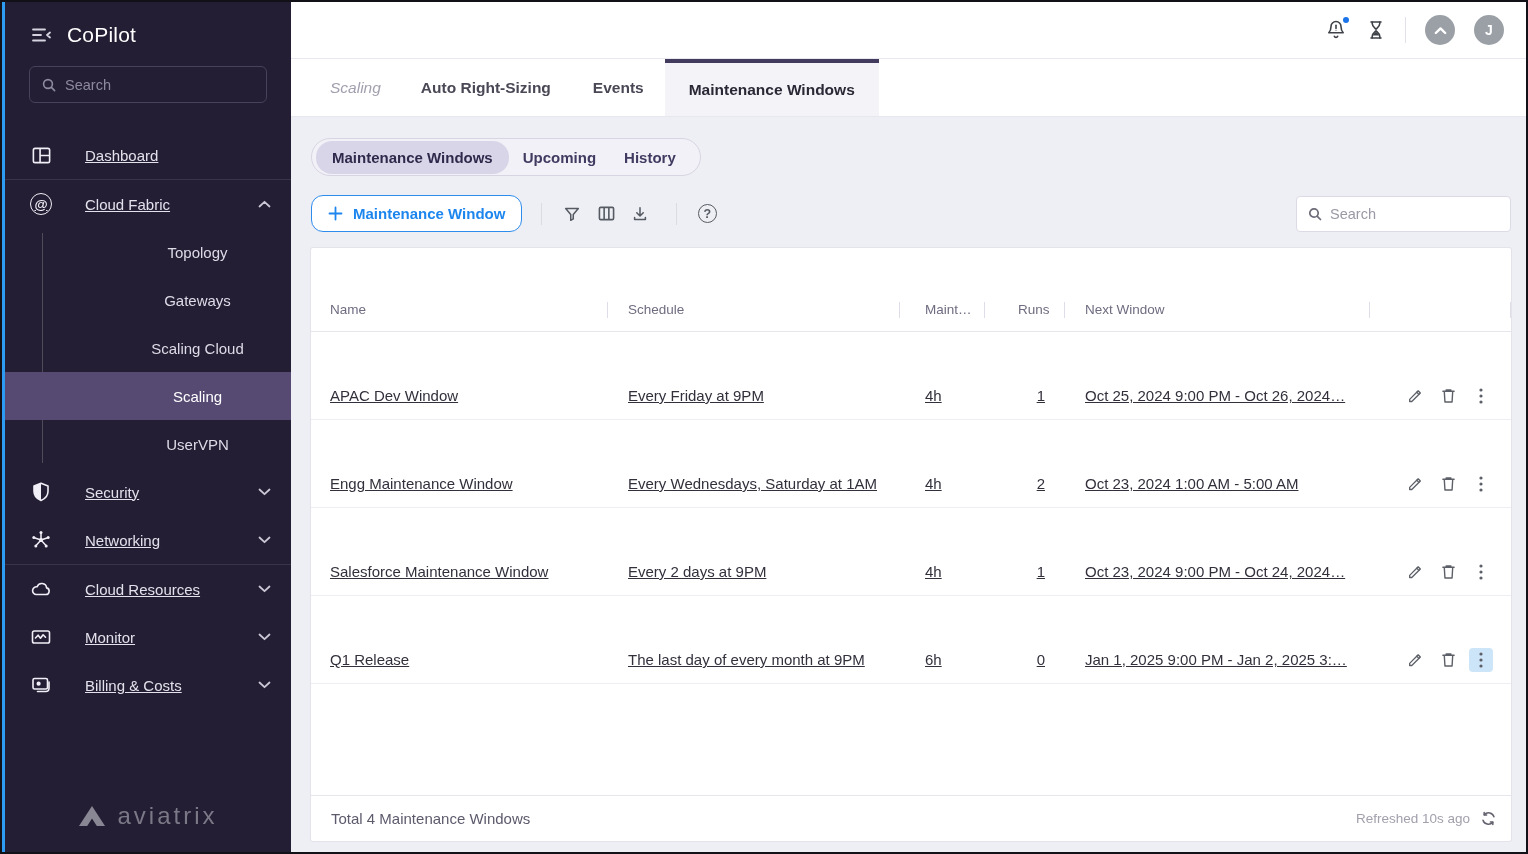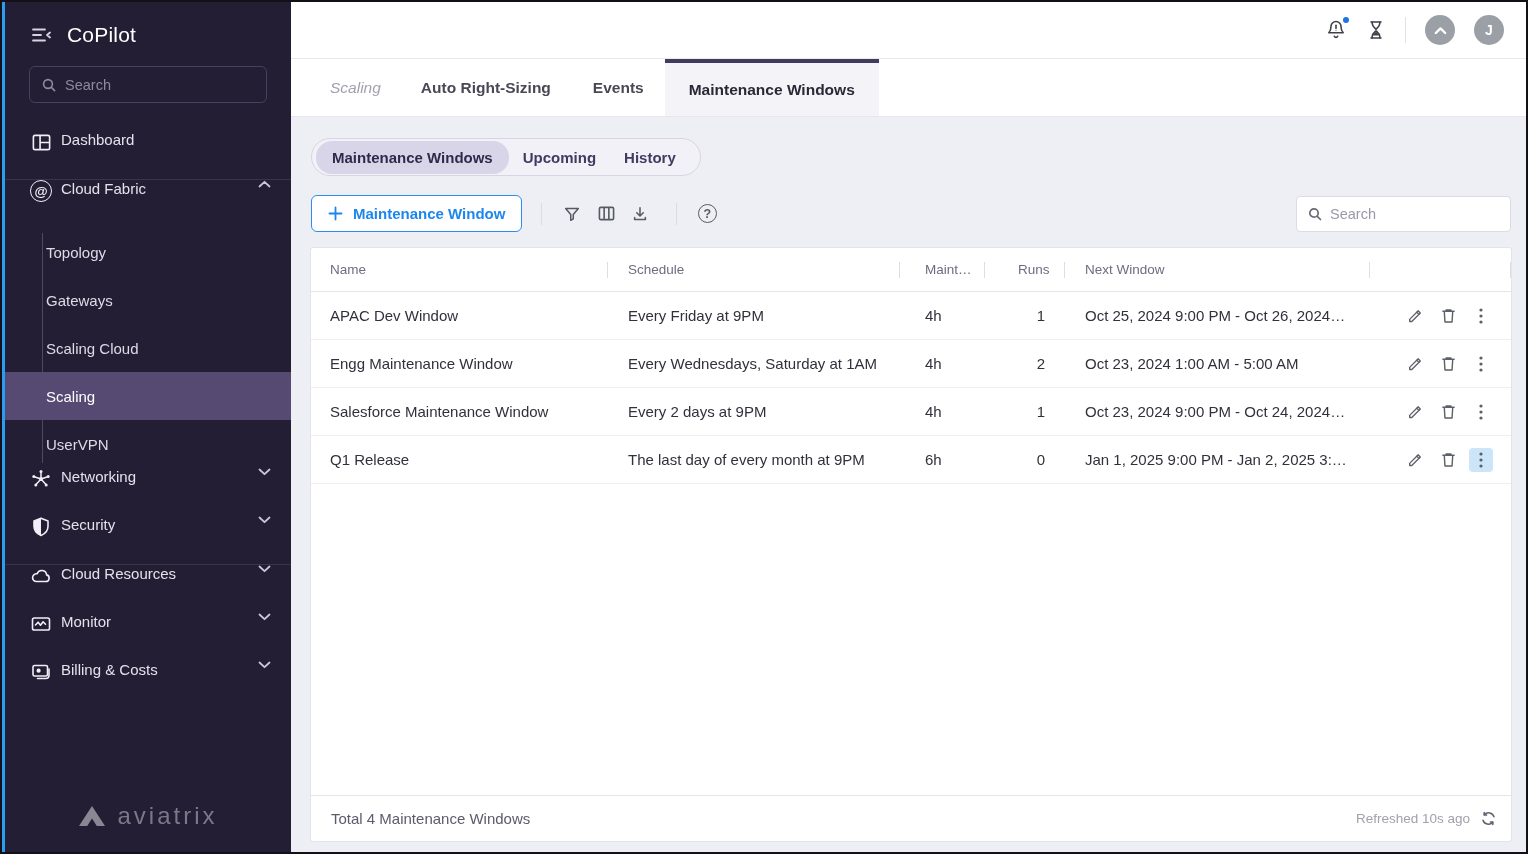--- a/index.html
+++ b/index.html
@@ -12,31 +12,31 @@
   .sidebar { width:286px; flex:none; background:#231e33; color:#e6e4ef;
              display:flex; flex-direction:column; overflow:hidden; }
   .sb-header { display:flex; align-items:center; gap:15px; padding:21px 24px 13px 26px; }
   .sb-title { font-size:21px; color:#ffffff; font-weight:400; letter-spacing:.2px; }
   .sb-search { margin:6px 24px 12px 24px; height:37px; border:1px solid #47425c; border-radius:6px;
                display:flex; align-items:center; gap:9px; padding:0 12px; color:#8d8aa0; }
   .sb-search input { background:transparent; border:none; outline:none; color:#cfccdd;
                      font-size:14.5px; width:100%; font-family:inherit; }
   .sb-search input::placeholder { color:#8d8aa0; }
   .nav { margin-top:16px; display:flex; flex-direction:column; }
-  .nav-item { height:48px; display:flex; align-items:flex-start; gap:9px;
-              padding:0 20px 0 25px; font-size:15px; color:#e3e1ec; cursor:pointer; }
+  .nav-item { height:48px; display:flex; align-items:center; gap:33px;
+              padding:0 20px 0 25px; font-size:15px; color:#e3e1ec; cursor:pointer;text-decoration:underline; }
   .nav-item .chev { margin-left:auto; color:#cac7d6; }
   .nav-item .ic { width:22px; height:22px; flex:none; display:flex; align-items:center;
                   justify-content:center; color:#f0eef6; }
   .nav-divider { height:1px; background:rgba(255,255,255,.10); }
   .subwrap { position:relative; }
   .subwrap::before { content:''; position:absolute; left:37px; top:5px; bottom:5px;
                      width:1px; background:rgba(255,255,255,.20); }
-  .nav-child { height:48px; display:flex; align-items:center; padding-left:41px;
-               font-size:15px; color:#dedbe8; cursor:pointer; position:relative; }
+  .nav-child { height:48px; display:flex; align-items:center; padding-left:99px;
+               font-size:15px; color:#dedbe8; cursor:pointer; position:relative;justify-content:center; }
   .nav-child.selected { background:#564a73; color:#ffffff; }
   .sb-spacer { flex:1; }
   .sb-logo { display:flex; align-items:center; justify-content:center; gap:11px;
              padding-bottom:22px; color:#7b7887; }
   .sb-logo .logotext { font-size:24px; letter-spacing:3px; color:#7b7887; font-weight:400; }
   .icon-at { width:22px; height:22px; border:1.7px solid #f0eef6; border-radius:50%;
              display:flex; align-items:center; justify-content:center; font-size:13.5px;
              font-weight:700; color:#f0eef6; }
 
   
@@ -60,50 +60,50 @@
                 padding:0 24px; font-weight:700; }
 
   .content { flex:1; display:flex; flex-direction:column; min-height:0;
              padding:21px 15px 0 20px; }
   .segctl { align-self:flex-start; height:38px; border:1px solid #d8d5e2; border-radius:19px;
             background:#f2f1f7; display:flex; align-items:center; padding:0 10px 0 4px; }
   .seg { padding:8px 14px; font-size:15px; font-weight:700; color:#413b61; cursor:pointer; }
   .seg.active { background:#d9d5e9; border-radius:16px; padding:8px 16px; color:#2f2a4b; }
 
   .toolbar { margin-top:19px; display:flex; align-items:center; flex:none; }
-  .add-btn { height:37px; border:1.5px solid #2e8ced; border-radius:6px; background:#fff;
+  .add-btn { height:37px; border:1.5px solid #2e8ced; border-radius:12px; background:#fff;
              color:#1d86ee; font-size:15px; font-weight:700; padding:0 16px; display:flex;
              align-items:center; gap:10px; cursor:pointer; font-family:inherit; }
   .tb-div { width:1px; height:22px; background:#dcdae3; margin:0 13px 0 19px; }
   .icon-btn { width:34px; height:34px; display:flex; align-items:center; justify-content:center;
               color:#565b63; cursor:pointer; border-radius:4px; flex:none; }
   .help-circle { width:19px; height:19px; border:1.6px solid #565b63; border-radius:50%;
                  display:flex; align-items:center; justify-content:center; font-size:12.5px;
                  font-weight:700; color:#565b63; }
   .tb-spacer { flex:1; }
   .tb-search { width:215px; height:36px; background:#fff; border:1px solid #dcdae4;
                border-radius:4px; display:flex; align-items:center; gap:8px; padding:0 11px; }
   .tb-search input { border:none; outline:none; font-size:14.5px; width:100%;
                      color:#3c3946; font-family:inherit; }
   .tb-search input::placeholder { color:#9b99a6; }
 
   
   .card { margin:16px 0 11px 0; background:#fff; border-radius:2px; flex:1; min-height:0;
           display:flex; flex-direction:column; box-shadow:0 0 0 1px rgba(30,28,45,.05); }
   .thead-row, .trow { display:grid; align-items:center;
-       grid-template-columns:297px 292px 85px 80px 305px 1fr; }
+       grid-template-columns:297px 292px 85px 80px 305px 1fr;margin-top:40px; }
   .thead-row { height:44px; flex:none; border-bottom:1px solid #e6e4ed; }
   .th { position:relative; height:100%; display:flex; align-items:center; padding-left:20px;
         font-size:13.5px; color:#6f6c80; }
   .th:first-child { padding-left:19px; }
   .th.th-maint { padding-left:25px; }
   .th.th-runs { padding-left:33px; }
   .th::after { content:''; position:absolute; right:0; top:14px; height:16px; width:1px;
                background:#dfdde8; }
-  .trow { height:48px; flex:none; border-bottom:1px solid #efedf3; font-size:15px; color:#33303c; }
+  .trow { height:48px; flex:none; border-bottom:1px solid #efedf3; font-size:15px; color:#33303c;text-decoration:underline; }
   .td { padding-left:20px; white-space:nowrap; overflow:hidden; text-overflow:ellipsis; }
   .td:first-child { padding-left:19px; }
   .td-maint { padding-left:25px; }
   .td-runs { text-align:right; padding-right:20px; padding-left:0; }
   .td-actions { display:flex; justify-content:flex-end; align-items:center; gap:9px;
                 padding-right:18px; }
   .act-btn { width:24px; height:24px; display:flex; align-items:center; justify-content:center;
              color:#5d6068; cursor:pointer; border-radius:4px; }
   .act-btn.hl { background:#cde5f8; }
   .tbody-fill { flex:1; }
@@ -179,46 +179,46 @@
         <div class="nav-child selected">
           <span>Scaling</span>
         </div>
         <div class="nav-child">
           <span>UserVPN</span>
         </div>
       </div>
 
       <div class="nav-item">
         <span class="ic">
+          <svg width="20" height="22" viewBox="0 0 20 22" fill="none" stroke="currentColor" stroke-width="1.6" stroke-linejoin="round">
+            <path d="M10 2.2 17 5v5.2c0 4.6-3 7.6-7 9.2-4-1.6-7-4.6-7-9.2V5z"></path>
+            <path d="M10 2.2 3 5v5.2c0 4.6 3 7.6 7 9.2z" fill="currentColor" stroke="none"></path>
+          </svg>
+        </span>
+        <span>Security</span>
+        <span class="chev">
+          <svg width="13" height="8" viewBox="0 0 13 8" fill="none" stroke="currentColor" stroke-width="1.8" stroke-linecap="round" stroke-linejoin="round">
+              <path d="m1.5 1.5 5 4.7 5-4.7"></path>
+            </svg>
+        </span>
+      </div>
+
+      <div class="nav-item">
+        <span class="ic">
           <svg width="22" height="22" viewBox="0 0 22 22" fill="none" stroke="currentColor" stroke-width="1.5" stroke-linecap="round">
             <path d="M11 11 11 4.5M11 11l6 -2M11 11l4.5 5M11 11l-4.5 5M11 11l-6-2"></path>
             <circle cx="11" cy="11" r="2" fill="currentColor" stroke="none"></circle>
             <circle cx="11" cy="3.4" r="1.5" fill="currentColor" stroke="none"></circle>
             <circle cx="18.2" cy="8.4" r="1.5" fill="currentColor" stroke="none"></circle>
             <circle cx="16.2" cy="17" r="1.5" fill="currentColor" stroke="none"></circle>
             <circle cx="5.8" cy="17" r="1.5" fill="currentColor" stroke="none"></circle>
             <circle cx="3.8" cy="8.4" r="1.5" fill="currentColor" stroke="none"></circle>
           </svg>
         </span>
         <span>Networking</span>
-        <span class="chev">
-          <svg width="13" height="8" viewBox="0 0 13 8" fill="none" stroke="currentColor" stroke-width="1.8" stroke-linecap="round" stroke-linejoin="round">
-              <path d="m1.5 1.5 5 4.7 5-4.7"></path>
-            </svg>
-        </span>
-      </div>
-
-      <div class="nav-item">
-        <span class="ic">
-          <svg width="20" height="22" viewBox="0 0 20 22" fill="none" stroke="currentColor" stroke-width="1.6" stroke-linejoin="round">
-            <path d="M10 2.2 17 5v5.2c0 4.6-3 7.6-7 9.2-4-1.6-7-4.6-7-9.2V5z"></path>
-            <path d="M10 2.2 3 5v5.2c0 4.6 3 7.6 7 9.2z" fill="currentColor" stroke="none"></path>
-          </svg>
-        </span>
-        <span>Security</span>
         <span class="chev">
           <svg width="13" height="8" viewBox="0 0 13 8" fill="none" stroke="currentColor" stroke-width="1.8" stroke-linecap="round" stroke-linejoin="round">
               <path d="m1.5 1.5 5 4.7 5-4.7"></path>
             </svg>
         </span>
       </div>
 
 
       <div class="nav-divider"></div>
 

